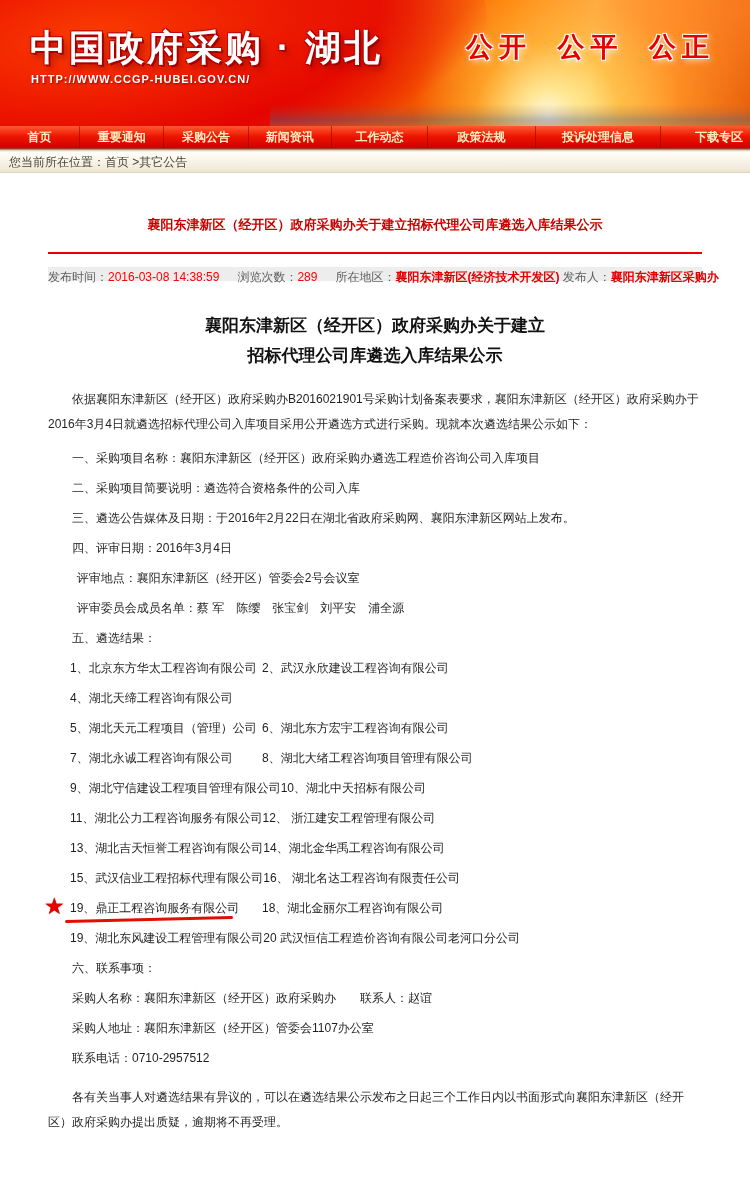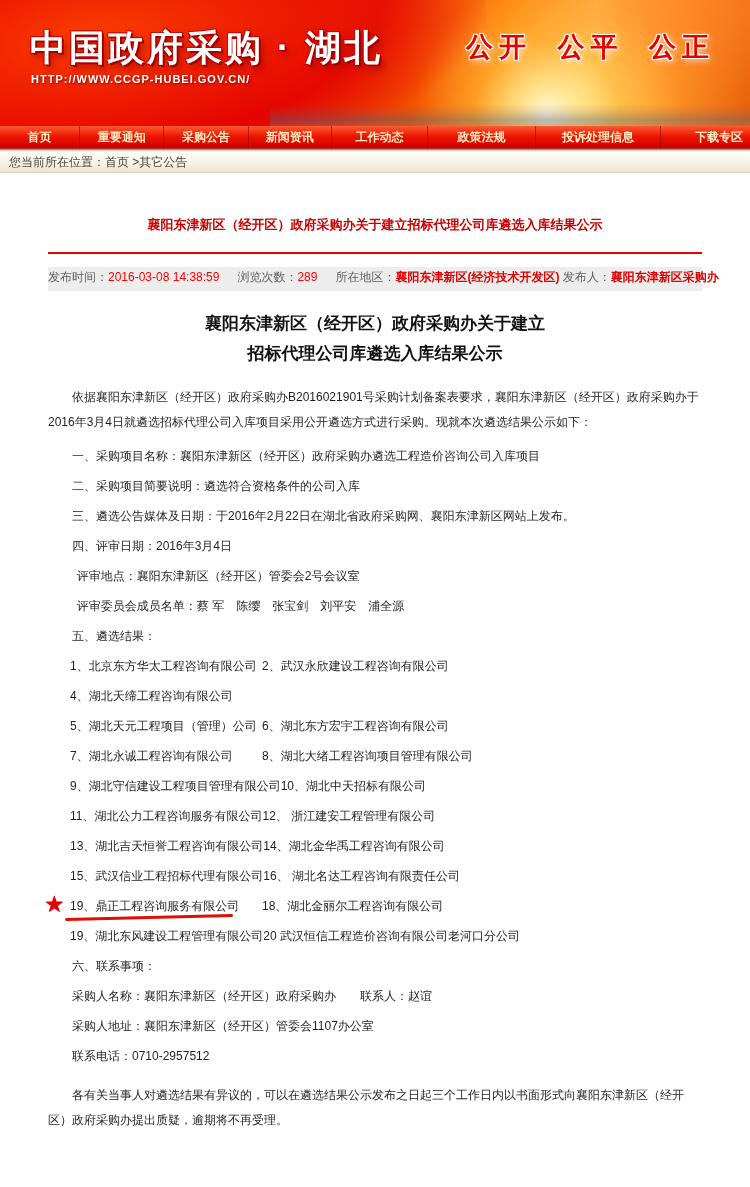--- a/index.html
+++ b/index.html
@@ -37,28 +37,28 @@
 
   
   .breadcrumb { height:21px; line-height:21px; padding-left:9px; font-size:12px; color:#4a4436;
     background:linear-gradient(180deg,#fffef9 0%, #f3edde 75%, #ece4cf 100%); border-bottom:1px solid #ddd5c2; }
   .breadcrumb a { color:#4a4436; text-decoration:none; cursor:pointer; }
 
   
   .content { padding:0 48px; }
   .page-title { margin-top:40px; text-align:center; color:#c80000; font-size:13px; font-weight:bold; line-height:24px; }
   .red-rule { border:none; height:2px; background:#e60000; margin:15px 0 13px; }
-  .meta-bar { background:#ededed; height:24px; line-height:20px; text-align:center; font-size:12px; color:#5f5f5f; white-space:nowrap; }
+  .meta-bar { background:#ededed; height:14px; line-height:20px; text-align:center; font-size:12px; color:#5f5f5f; white-space:nowrap; }
   .meta-bar .v { color:#ff0000; }
   .meta-bar .vb { color:#e00000; font-weight:bold; }
   .meta-gap { display:inline-block; width:18px; }
 
   .doc { font-size:12px; color:#1f1f1f; }
   .doc-title { text-align:center; font-weight:bold; font-size:17px; color:#111; line-height:30px; }
-  .doc-title-wrap { margin-top:18px; }
+  .doc-title-wrap { margin-top:30px; }
   .intro { margin-top:16px; line-height:25px; text-indent:2em; }
   .doc-line { margin-top:13px; line-height:17px; text-indent:2em; }
   .doc-line.sub { text-indent:2.4em; }
 
   .result-row { margin-top:13px; line-height:17px; padding-left:22px; display:flex; position:relative; }
   .result-row .left { flex:none; min-width:192px; white-space:nowrap; }
   .result-row .right { white-space:nowrap; }
   .star { position:absolute; left:-4px; top:-5px; color:#e60000; font-size:23px; line-height:23px;
     text-shadow:0 0 1px #a00; }
   .hl-underline { position:absolute; left:17px; top:18px; width:168px; height:3px; background:#e01000;

